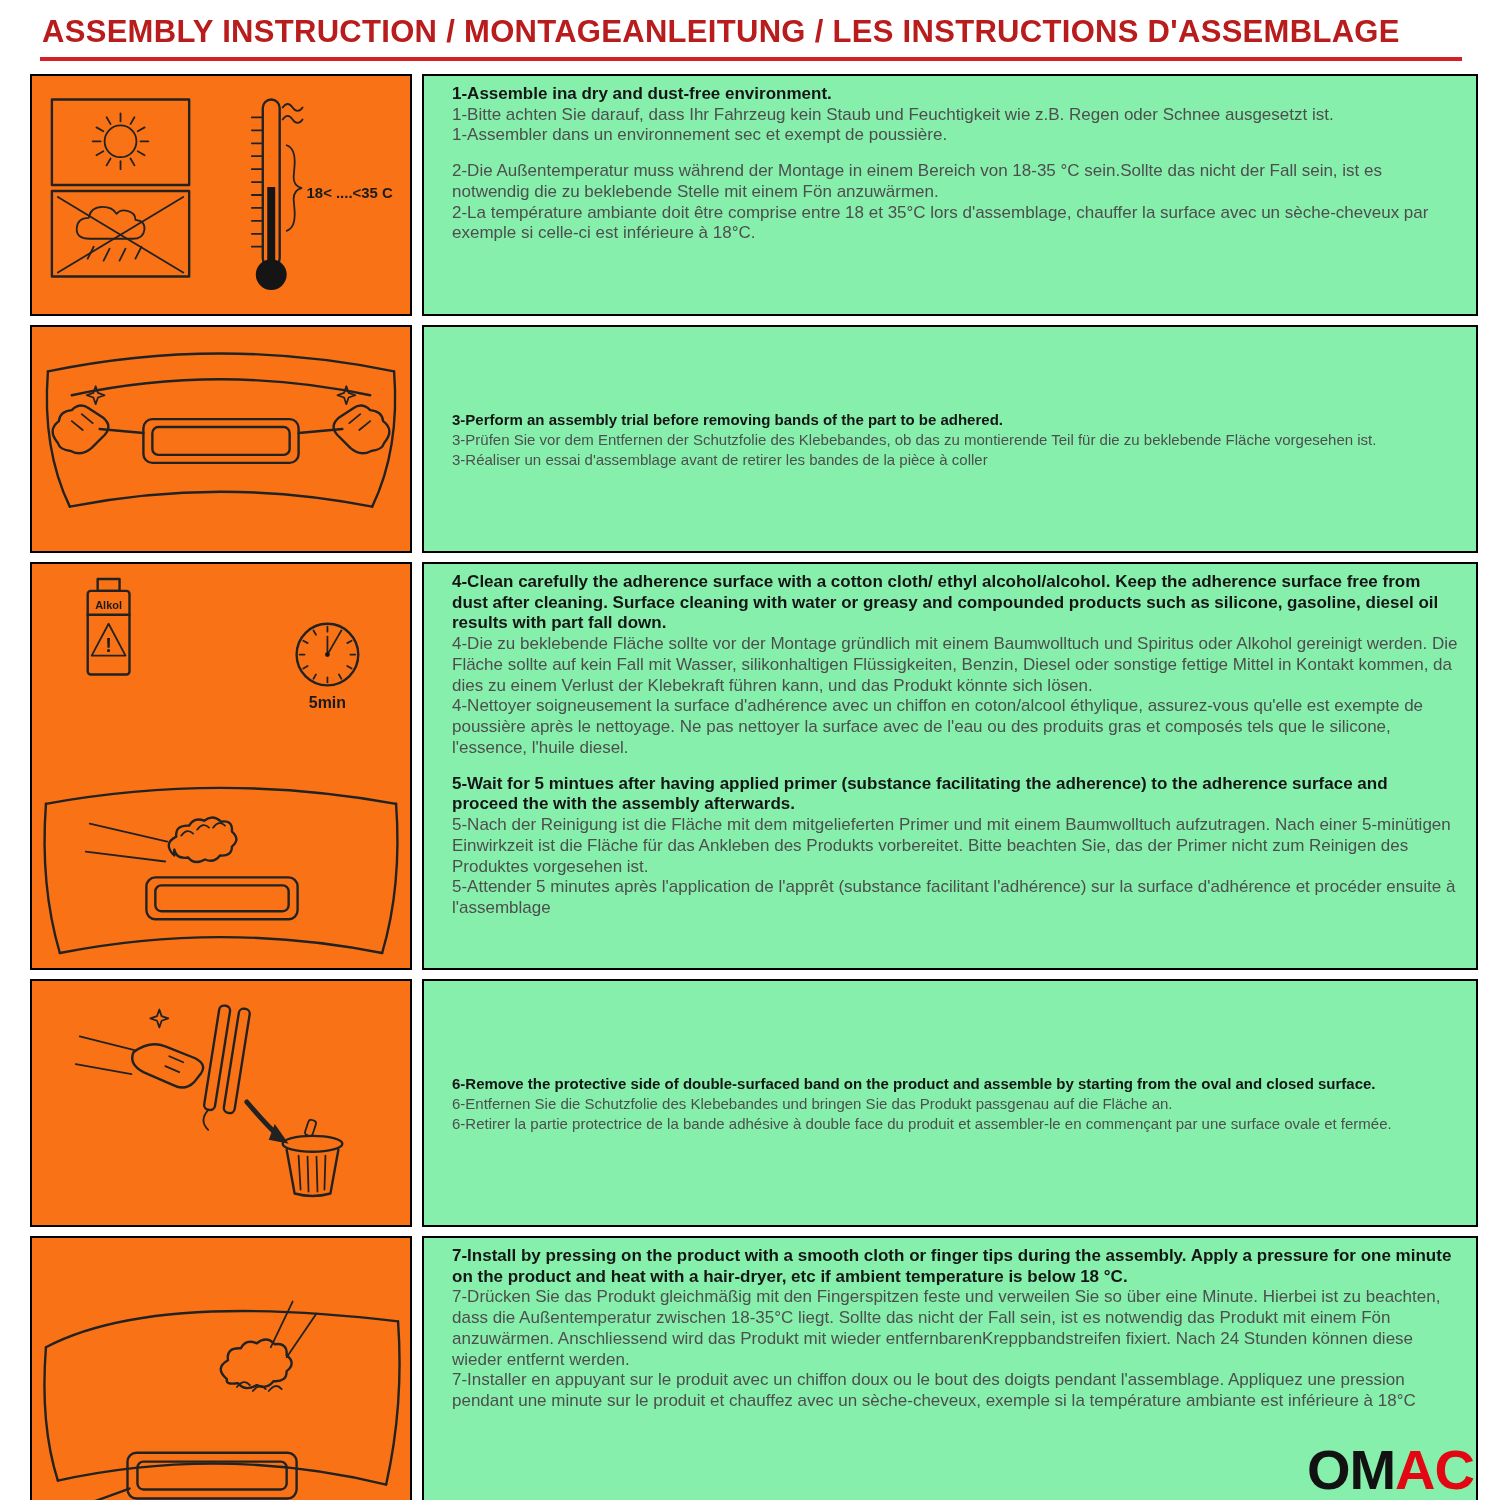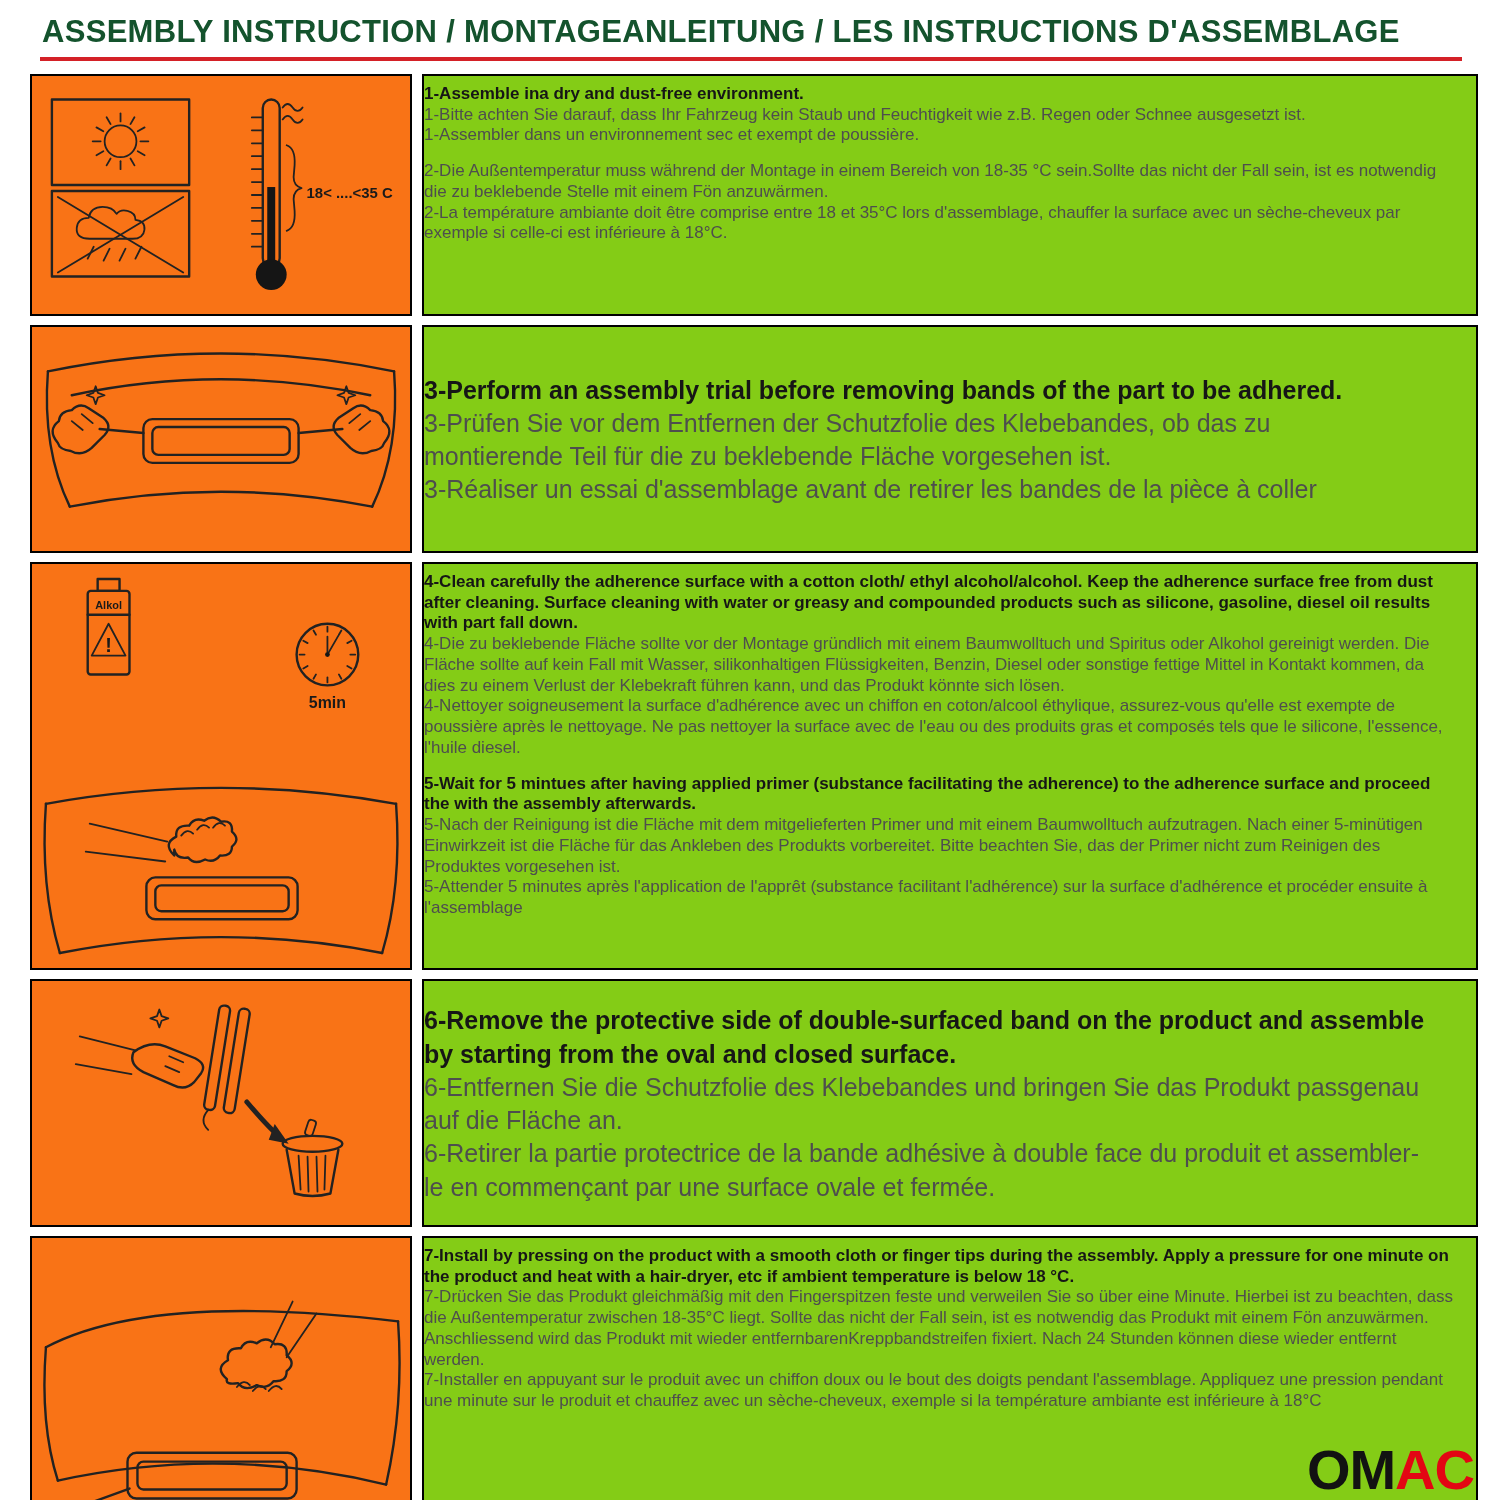--- a/index.html
+++ b/index.html
@@ -1,27 +1,27 @@
 <!DOCTYPE html>
 <html><head>
 <meta charset="utf-8">
 <style>
   * { box-sizing: border-box; }
   html,body { margin:0; padding:0; background:#fff; }
   body { font-family:"Liberation Sans", sans-serif; }
   .page { position:relative; width:1500px; height:1500px; background:#fff; overflow:hidden; }
-  .title { color:#14532d; font-size:31px; font-weight:800; margin:0; padding:14px 40px 4px 42px; letter-spacing:.3px; white-space:nowrap; }
+  .title { color:#b91c1c; font-size:31px; font-weight:800; margin:0; padding:14px 40px 4px 42px; letter-spacing:.3px; white-space:nowrap; }
   .rule { height:4px; background:#d42127; margin:3px 38px 13px 40px; }
   .rows { display:flex; flex-direction:column; gap:9px; padding:0 22px 0 30px; }
   .row { display:flex; gap:10px; }
   .illus { flex:0 0 382px; border:2px solid #000; background:#f97316; display:flex; align-items:center; justify-content:center; overflow:hidden; }
-  .txt { flex:1; border:2px solid #000; background:#84cc16; padding:8px 18px 6px 0; color:#4e4e4e; overflow:hidden; }
+  .txt { flex:1; border:2px solid #000; background:#86efac; padding:8px 18px 6px 28px; color:#4e4e4e; overflow:hidden; }
   .txt p { margin:0; }
   .small p { font-size:17px; line-height:1.22; }
-  .big p { font-size:25px; line-height:1.33; max-width:1012px; }
+  .big p { font-size:15px; line-height:1.33; max-width:1012px; }
   .narrow p { max-width:962px; }
   .b { font-weight:700; color:#161616; }
   .gap { height:15px; }
   .center { display:flex; flex-direction:column; justify-content:center; }
   .logo { position:absolute; right:26px; bottom:2px; font-size:56px; font-weight:900; letter-spacing:-1px; line-height:1; font-family:"Liberation Sans",sans-serif; }
   .logo .black { color:#121212; }
   .logo .red { color:#e30613; }
   svg { display:block; }
   .ill-stroke { fill:none; stroke:#222; stroke-width:2.4; stroke-linecap:round; stroke-linejoin:round; }
   .ill-thin { fill:none; stroke:#222; stroke-width:1.8; stroke-linecap:round; stroke-linejoin:round; }

